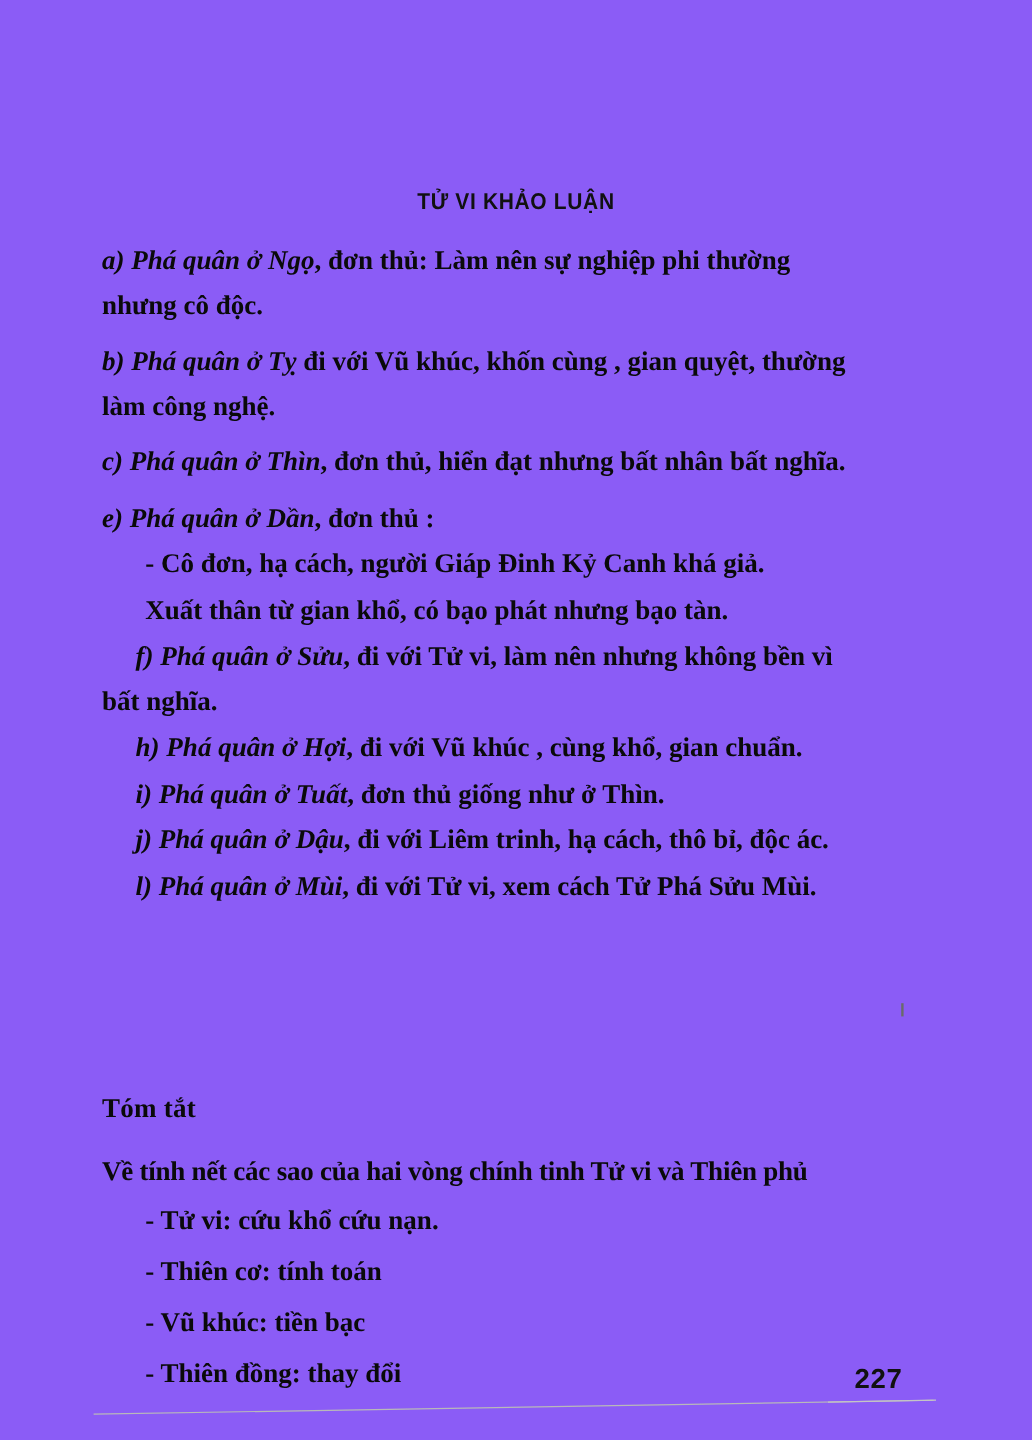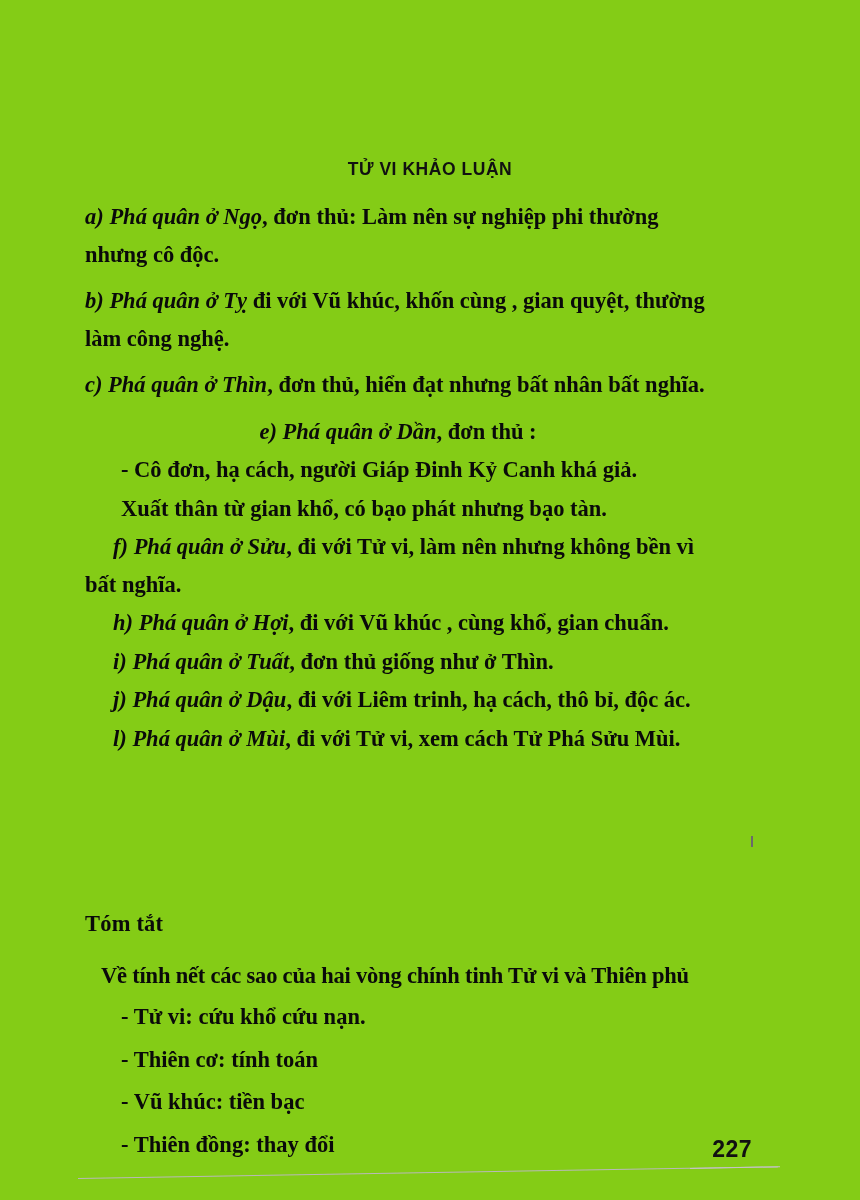--- a/index.html
+++ b/index.html
@@ -5,21 +5,21 @@
 <style>
   html, body {
     margin: 0;
     padding: 0;
     background: #ffffff;
   }
   .page {
     position: relative;
     width: 860px;
     height: 1200px;
-    background: #84cc16;
+    background: #8b5cf6;
     overflow: hidden;
     font-family: "Liberation Serif", "DejaVu Serif", serif;
     color: #0a0a0a;
     -webkit-font-smoothing: none;
   }
 
   
   .running-head {
     position: absolute;
     top: 158px;
@@ -50,21 +50,20 @@
   .para {
     margin: 0 0 9px 0;
     text-indent: 0;
   }
   .para.indent {
     text-indent: 28px;
     margin-bottom: 1px;
   }
   .para.tight {
     margin-bottom: 1px;
-    text-align: center;
   }
 
   .lead {
     font-style: italic;
     font-weight: 700;
   }
 
   .subline {
     margin: 0 0 1px 0;
     padding-left: 36px;
@@ -80,21 +79,21 @@
     line-height: 37.5px;
     font-weight: 700;
     color: #0a0a0a;
   }
   .summary-title {
     margin: 0 0 14px 0;
     font-weight: 700;
     letter-spacing: 0.2px;
   }
   .summary-intro {
-    margin: 0 0 4px 16px;
+    margin: 0 0 4px 0;
     letter-spacing: -0.2px;
   }
   .bullet {
     margin: 0 0 5px 0;
     padding-left: 36px;
   }
 
   
   .folio {
     position: absolute;

